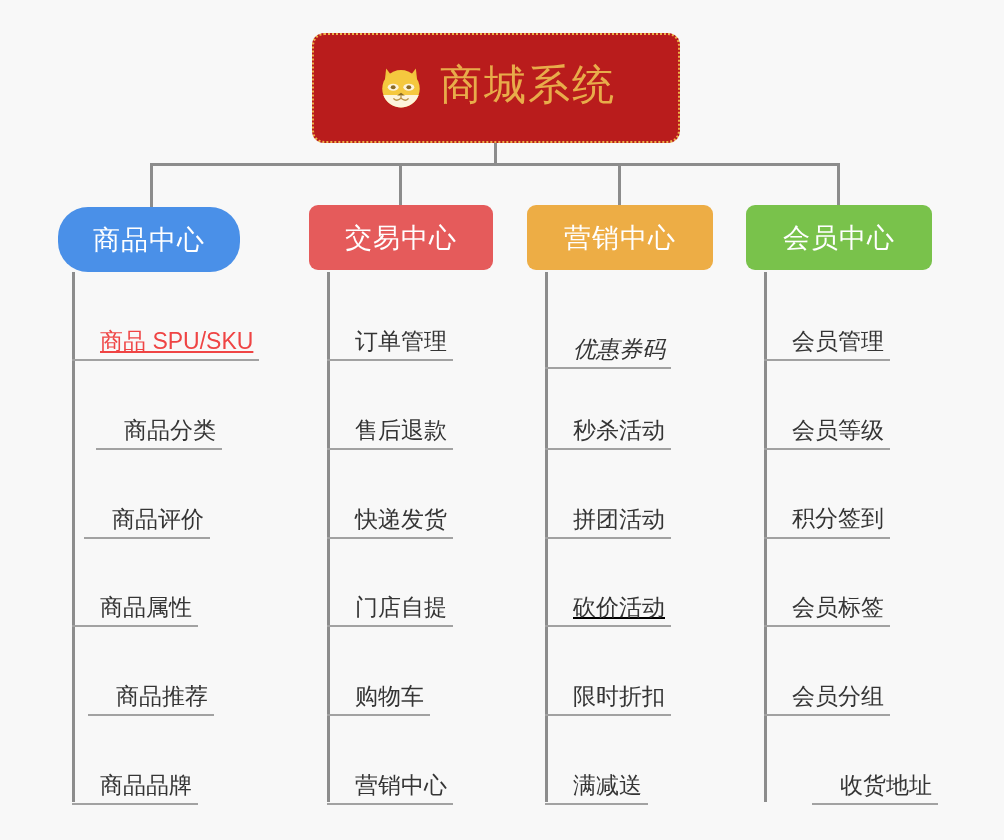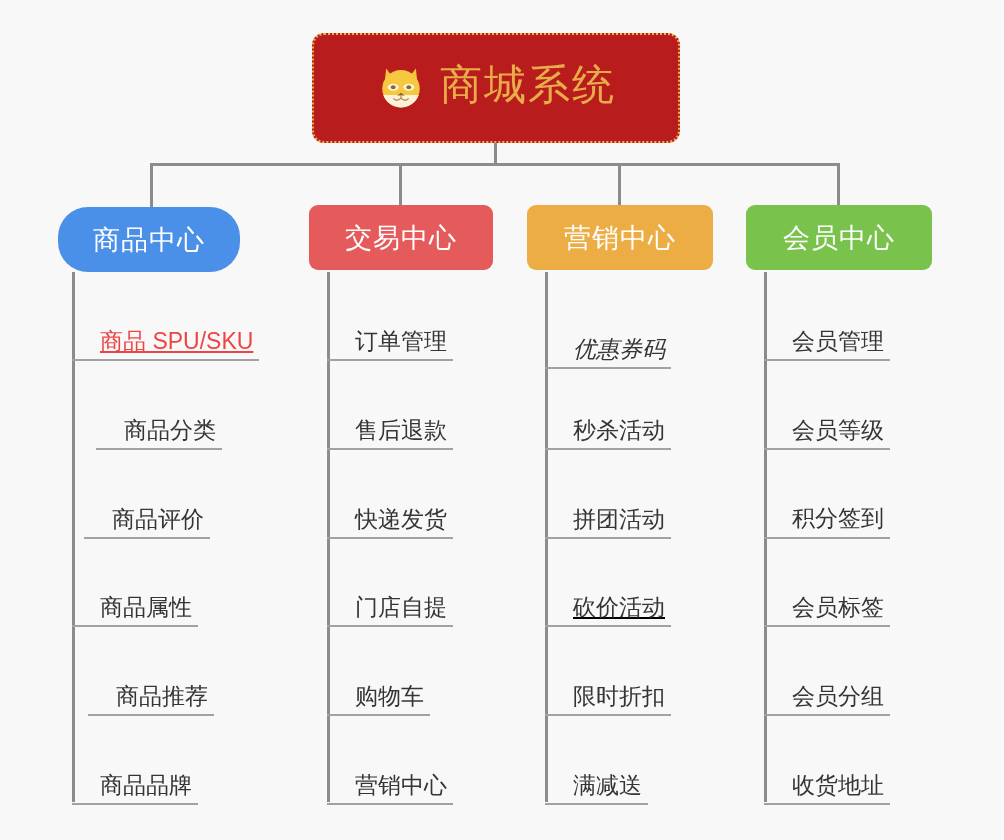--- a/index.html
+++ b/index.html
@@ -221,18 +221,18 @@
       </div>
     <div class="leaf-item" style="top:178px;">
         <span class="leaf-label" style="border-bottom-color: rgb(162, 162, 162); color: rgb(53, 53, 53); font-family: Liberation Serif, serif;">积分签到</span>
       </div>
     <div class="leaf-item" style="top:266px;">
         <span class="leaf-label" style="border-bottom-color: rgb(162, 162, 162); color: rgb(53, 53, 53); margin-top: 45px;">会员标签</span>
       </div>
     <div class="leaf-item" style="top:355px;">
         <span class="leaf-label" style="border-bottom-color: rgb(162, 162, 162); color: rgb(53, 53, 53);">会员分组</span>
       </div>
-    <div class="leaf-item" style="top:444px;">
+    <div class="leaf-item" style="top:444px;padding-left:48px;">
         <span class="leaf-label" style="border-bottom-color: rgb(162, 162, 162); color: rgb(53, 53, 53);">收货地址</span>
       </div>
   </div>
 
 </div>
 
 </body></html>

